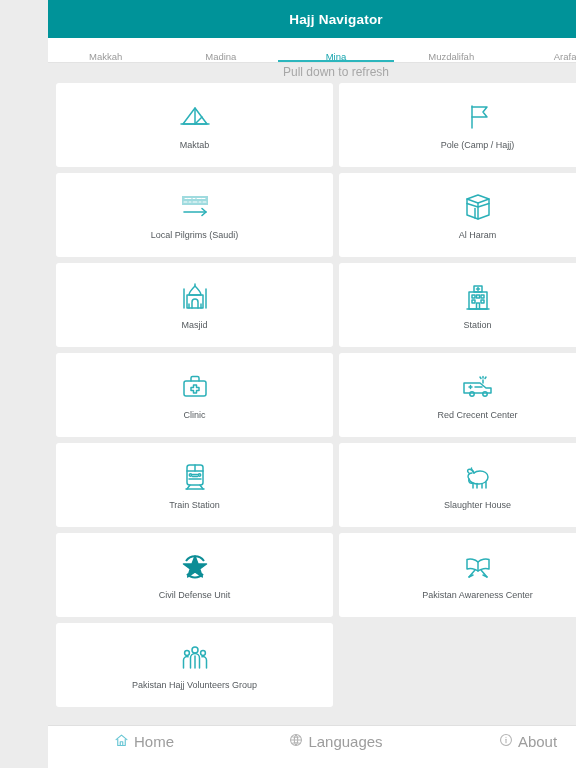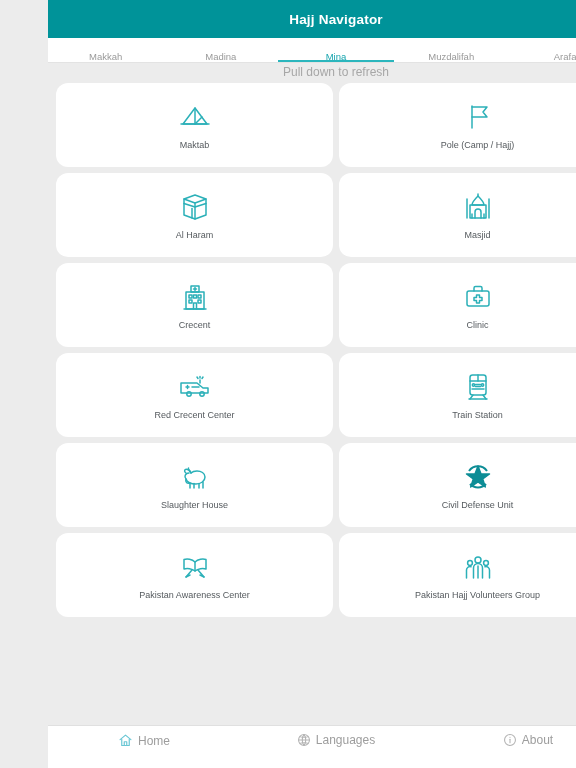--- a/index.html
+++ b/index.html
@@ -43,40 +43,40 @@
     height: 18px; flex: 0 0 18px;
     background: #ececec;
     display: flex; align-items: center; justify-content: center;
     font-size: 12px; color: #a7a7a7;
   }
 
   
   .grid-wrap { flex: 1 1 auto; background: #ececec; padding: 2px 8px 0 8px; overflow: hidden; }
   .grid { display: flex; flex-wrap: wrap; gap: 6px; align-content: flex-start; }
   .card {
-    width: 277px; height: 84px; background: #ffffff; border-radius: 12px;
+    width: 277px; height: 84px; background: #ffffff; border-radius: 3px;
     display: flex; flex-direction: column; align-items: center; justify-content: center;
     cursor: pointer;
   }
   .card-icon { height: 34px; display: flex; align-items: center; justify-content: center; }
   .card-icon svg { display: block; }
   .card-label {
     margin-top: 7px; font-size: 9px; color: #555a5e; text-align: center;
     padding: 0 6px; line-height: 1.1;
   }
 
   
   .footer {
     height: 43px; flex: 0 0 43px; background: #ffffff;
     border-top: 1px solid #e0e0e0;
     display: flex; align-items: flex-start; padding-top: 7px;
   }
   .foot-item {
-    flex: 1 1 0; display: flex; align-items: flex-end; justify-content: center;
-    gap: 5px; cursor: pointer; font-size: 12px; color: #9d9d9d;
+    flex: 1 1 0; display: flex; align-items: flex-start; justify-content: center;
+    gap: 5px; cursor: pointer; font-size: 15px; color: #9d9d9d;
   }
   .foot-item.active { color: #9d9d9d; }
   .foot-icon { display: flex; align-items: center; justify-content: center; }
 </style>
 </head>
 <body>
 
 <div class="app">
 
   <div class="header">
@@ -123,20 +123,34 @@
         <div class="card">
           <div class="card-icon">
             <svg width="28" height="28" viewBox="0 0 28 28">
               <g fill="none" stroke="#2bb0b8" stroke-width="1.5" stroke-linecap="round" stroke-linejoin="round">
                 <path d="M8 3 L8 25"></path>
                 <path d="M8 4 L23 4 L19 9 L23 14 L8 14"></path>
               </g>
             </svg>
           </div>
           <div class="card-label">Pole (Camp / Hajj)</div>
+        </div>
+        <div class="card">
+          <div class="card-icon">
+            <svg width="38" height="26" viewBox="0 0 38 26">
+              <g stroke="#2bb0b8" fill="none" stroke-width="1.2" stroke-linecap="round">
+                <rect x="6" y="2" width="26" height="9" fill="#2bb0b8" opacity="0.45" stroke="none"></rect>
+                <path d="M9 4.5h2M12 4.5h3M17 4.5h2M21 4.5h4M26 4.5h3" stroke="#ffffff" stroke-width="1.1"></path>
+                <path d="M8 8h3M13 8h2M17 8h4M23 8h2M27 8h3" stroke="#ffffff" stroke-width="1.1"></path>
+                <path d="M8 18 L30 18" stroke-width="1.6"></path>
+                <path d="M26 14.5 L30 18 L26 21.5" stroke-width="1.6" stroke-linejoin="round"></path>
+              </g>
+            </svg>
+          </div>
+          <div class="card-label">Local Pilgrims (Saudi)</div>
         </div>
         <div class="card">
           <div class="card-icon">
             <svg width="28" height="30" viewBox="0 0 28 30">
               <g fill="none" stroke="#2bb0b8" stroke-width="1.5" stroke-linecap="round" stroke-linejoin="round">
                 <path d="M14 3 L25 7 L25 23 L14 27 L3 23 L3 7 Z"></path>
                 <path d="M3 7 L14 11 L25 7"></path>
                 <path d="M14 11 L14 27"></path>
                 <path d="M3 11.5 L14 15 L25 11.5"></path>
                 <path d="M11 16.5 L11 26"></path>
@@ -170,21 +184,21 @@
                 <rect x="8" y="13" width="3" height="3"></rect>
                 <rect x="12.5" y="13" width="3" height="3"></rect>
                 <rect x="17" y="13" width="3" height="3"></rect>
                 <rect x="8" y="18" width="3" height="3"></rect>
                 <rect x="17" y="18" width="3" height="3"></rect>
                 <path d="M12.5 27 L12.5 21 L15.5 21 L15.5 27"></path>
                 <path d="M3 27 L25 27"></path>
               </g>
             </svg>
           </div>
-          <div class="card-label">Crecent</div>
+          <div class="card-label">Station</div>
         </div>
         <div class="card">
           <div class="card-icon">
             <svg width="30" height="27" viewBox="0 0 30 27">
               <g fill="none" stroke="#2bb0b8" stroke-width="1.5" stroke-linecap="round" stroke-linejoin="round">
                 <rect x="4" y="8" width="22" height="15" rx="2"></rect>
                 <path d="M11 8 V5 a1.5 1.5 0 0 1 1.5-1.5h5A1.5 1.5 0 0 1 19 5 V8"></path>
                 <path d="M13.5 12 h3 v2.5 h2.5 v3 h-2.5 V20 h-3 v-2.5 H11 v-3 h2.5 Z"></path>
               </g>
             </svg>

